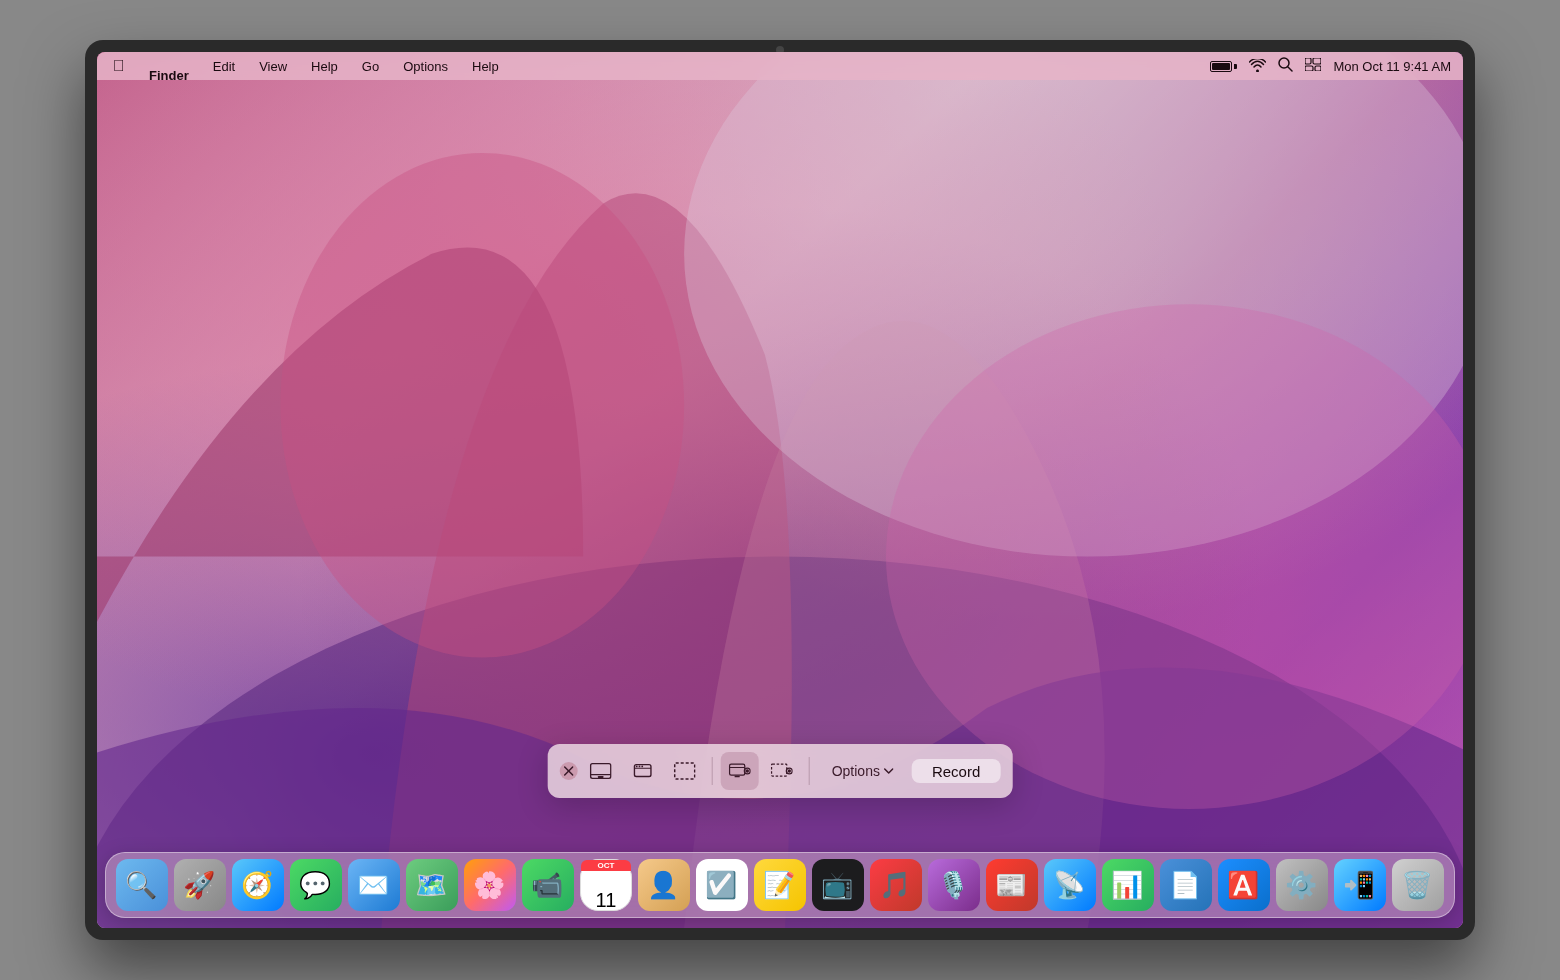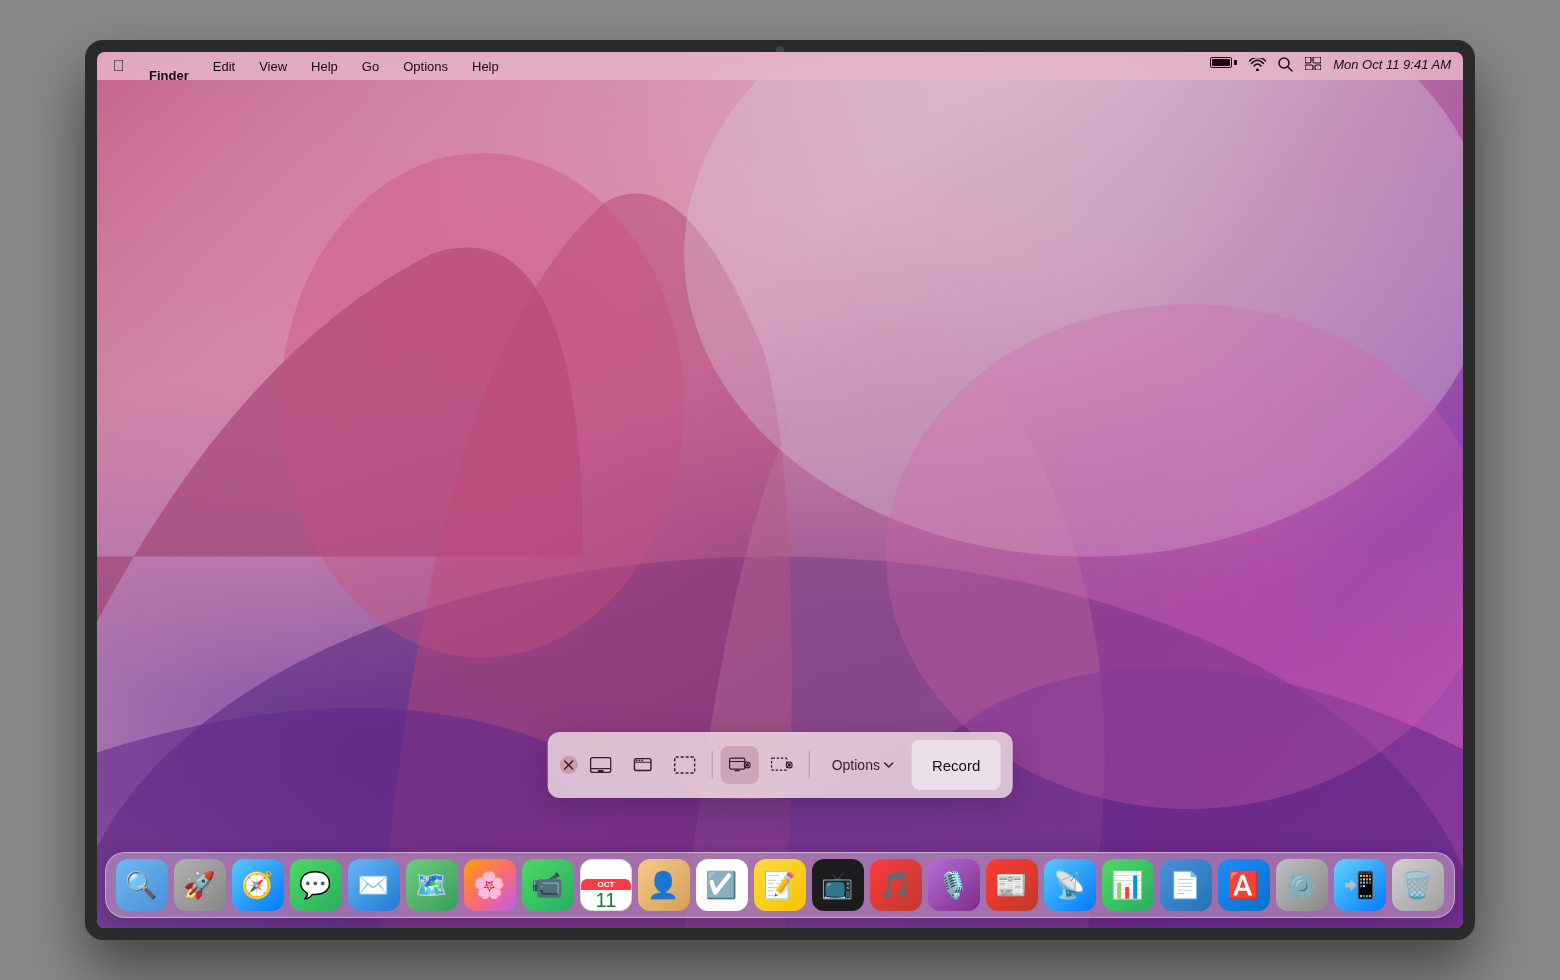--- a/index.html
+++ b/index.html
@@ -101,23 +101,22 @@
     }
 
     .menubar-item.bold {
       font-weight: 700;
       margin-top: 19px;
     }
 
     .menubar-right {
       margin-left: auto;
       display: flex;
-      align-items: flex-start;
+      align-items: center;
       gap: 12px;
-      font-style: italic;
     }
 
     .menubar-right-item {
       font-size: 13px;
       color: #1a0a10;
     }
 
     .battery-icon {
       display: flex;
       align-items: center;
@@ -198,21 +197,21 @@
       background: transparent;
       cursor: pointer;
       font-size: 14px;
       color: #3a1a2a;
       display: flex;
       align-items: center;
       gap: 4px;
     }
 
     .toolbar-record {
-      height: 50px;
+      height: 24px;
       padding: 0 20px;
       border-radius: 8px;
       border: none;
       background: rgba(255,255,255,0.5);
       cursor: pointer;
       font-size: 15px;
       font-weight: 500;
       color: #1a0a10;
       display: flex;
       align-items: center;
@@ -443,23 +442,23 @@
 
     <div class="dock" id="dock-container">
     <div class="dock-item dock-finder" title="Finder">🔍</div>
         <div class="dock-item dock-launchpad" title="Launchpad">🚀</div>
         <div class="dock-item dock-safari" title="Safari">🧭</div>
         <div class="dock-item dock-messages" title="Messages">💬</div>
         <div class="dock-item dock-mail" title="Mail">✉️</div>
         <div class="dock-item dock-maps" title="Maps">🗺️</div>
         <div class="dock-item dock-photos" title="Photos">🌸</div>
         <div class="dock-item dock-facetime" title="FaceTime">📹</div>
-        <div class="dock-item dock-calendar" title="Calendar" style="background: rgb(255, 255, 255); display: flex; flex-direction: column; align-items: center; justify-content: flex-end;">
+        <div class="dock-item dock-calendar" title="Calendar" style="background: rgb(255, 255, 255); display: flex; flex-direction: column; align-items: center; justify-content: space-between; border-radius: 18px;">
       <div style="background:#fc3c44;color:white;font-size:8px;font-weight:bold;width:100%;text-align:center;border-radius:6px 6px 0 0;padding:1px 0;">OCT</div>
-      <div style="color:#15803d;font-size:20px;font-weight:300;line-height:1;">11</div>
+      <div style="color:#000000;font-size:20px;font-weight:300;line-height:1;">11</div>
     </div>
         <div class="dock-item dock-contacts" title="Contacts">👤</div>
         <div class="dock-item dock-reminders" title="Reminders">☑️</div>
         <div class="dock-item dock-notes" title="Notes">📝</div>
         <div class="dock-item dock-appletv" title="Apple TV">📺</div>
         <div class="dock-item dock-music" title="Music">🎵</div>
         <div class="dock-item dock-podcasts" title="Podcasts">🎙️</div>
         <div class="dock-item dock-news" title="News">📰</div>
         <div class="dock-item dock-airdrop" title="AirDrop">📡</div>
         <div class="dock-item dock-numbers" title="Numbers">📊</div>

